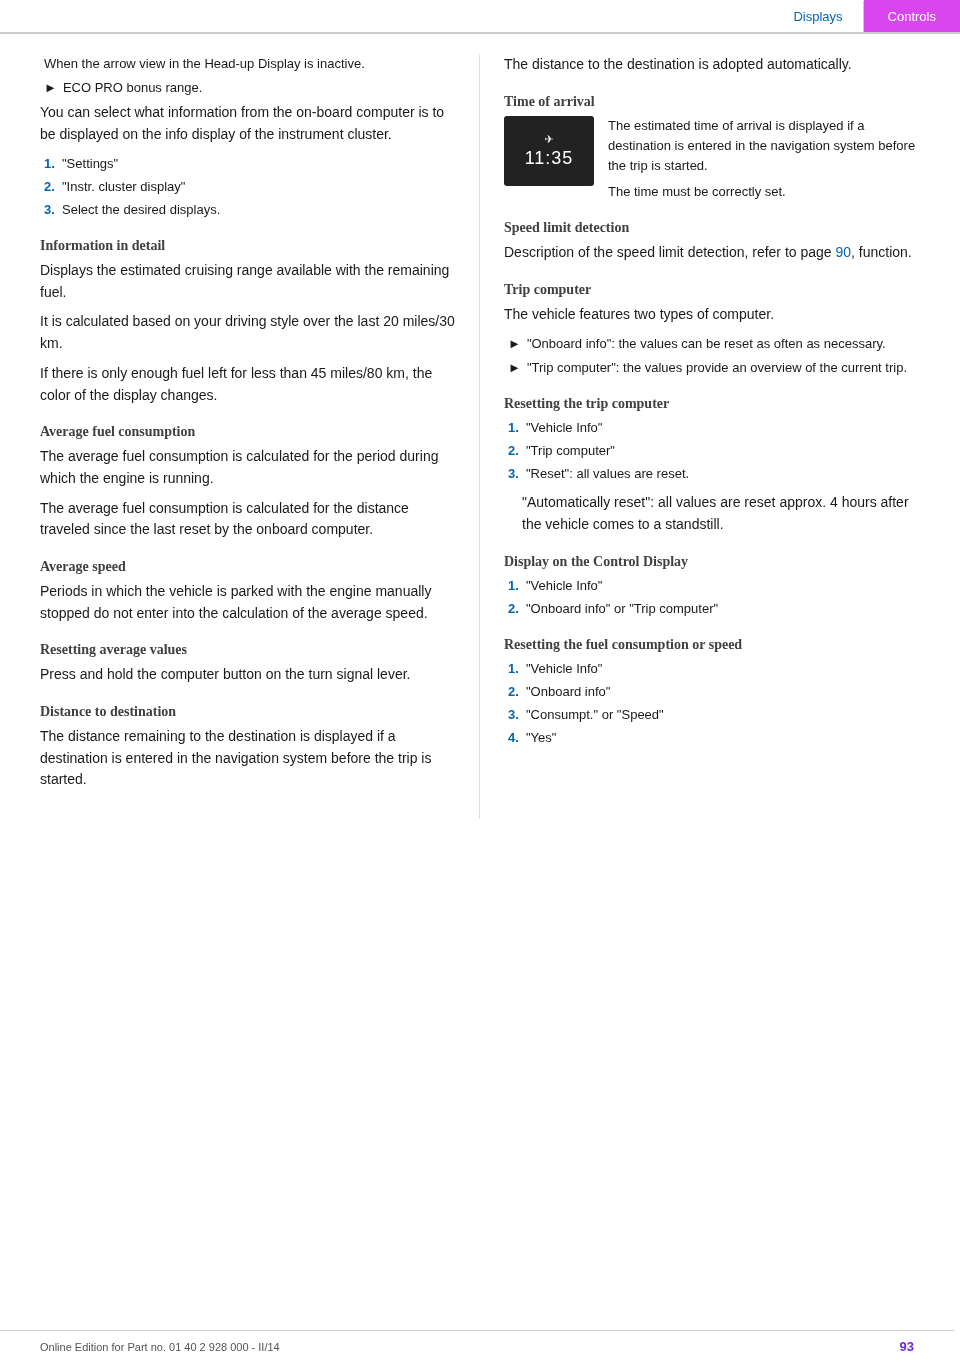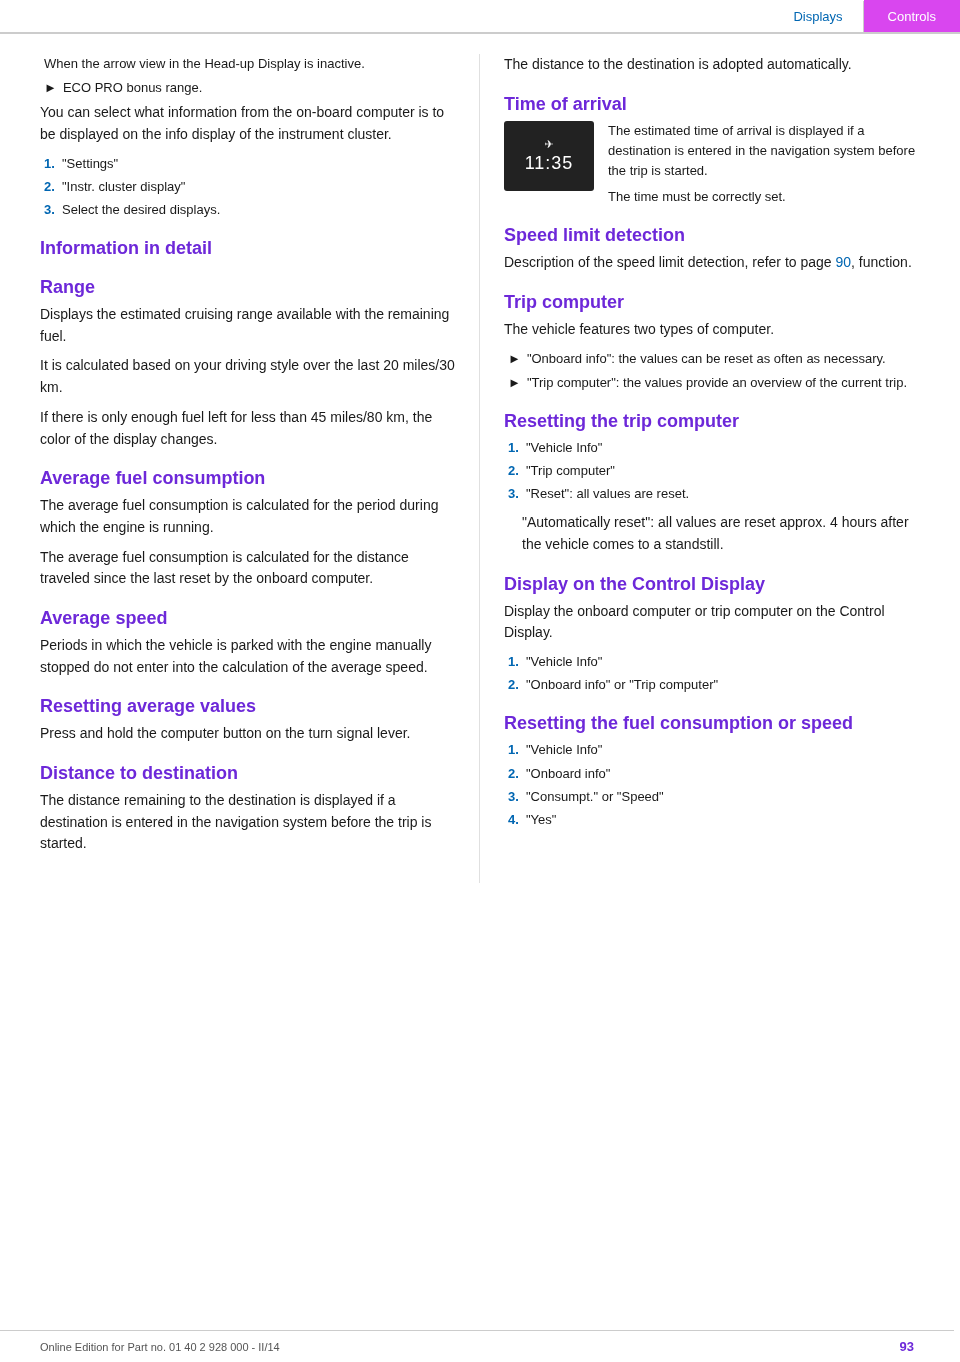--- a/index.html
+++ b/index.html
@@ -51,25 +51,26 @@
       border-right: 1px solid #e0e0e0;
     }
 
     
     .right-col {
       width: 50%;
       padding: 0 40px 20px 24px;
     }
 
     .section-heading {
-      color: #6d28d9;
-      font-size: 18px;
+      color: #404040;
+      font-size: 14px;
       font-weight: bold;
       margin-bottom: 6px;
       margin-top: 18px;
+      font-family: Liberation Serif, serif;
     }
 
     .section-heading-first {
       margin-top: 0;
     }
 
     .body-text {
       font-size: 14px;
       line-height: 1.55;
       color: #1a1a1a;
@@ -213,21 +214,20 @@
         <span class="numbered-text">"Instr. cluster display"</span>
       </div>
       <div class="numbered-item">
         <span class="numbered-num">3.</span>
         <span class="numbered-text">Select the desired displays.</span>
       </div>
     </div>
 
     <div class="section-heading">Information in detail</div>
 
-    <div class="section-heading">Range</div>
     <p class="body-text">Displays the estimated cruising range available with the remaining fuel.</p>
     <p class="body-text">It is calculated based on your driving style over the last 20 miles/30 km.</p>
     <p class="body-text">If there is only enough fuel left for less than 45 miles/80 km, the color of the display changes.</p>
 
     <div class="section-heading">Average fuel consumption</div>
     <p class="body-text">The average fuel consumption is calculated for the period during which the engine is running.</p>
     <p class="body-text">The average fuel consumption is calculated for the distance traveled since the last reset by the onboard computer.</p>
 
     <div class="section-heading">Average speed</div>
     <p class="body-text">Periods in which the vehicle is parked with the engine manually stopped do not enter into the calculation of the average speed.</p>
@@ -281,21 +281,20 @@
         <span class="numbered-text">"Trip computer"</span>
       </div>
       <div class="numbered-item">
         <span class="numbered-num">3.</span>
         <span class="numbered-text">"Reset": all values are reset.</span>
       </div>
     </div>
     <p class="body-text" style="padding-left:18px;">"Automatically reset": all values are reset approx. 4 hours after the vehicle comes to a standstill.</p>
 
     <div class="section-heading">Display on the Control Display</div>
-    <p class="body-text">Display the onboard computer or trip computer on the Control Display.</p>
     <div class="numbered-list">
       <div class="numbered-item">
         <span class="numbered-num">1.</span>
         <span class="numbered-text">"Vehicle Info"</span>
       </div>
       <div class="numbered-item">
         <span class="numbered-num">2.</span>
         <span class="numbered-text">"Onboard info" or "Trip computer"</span>
       </div>
     </div>

